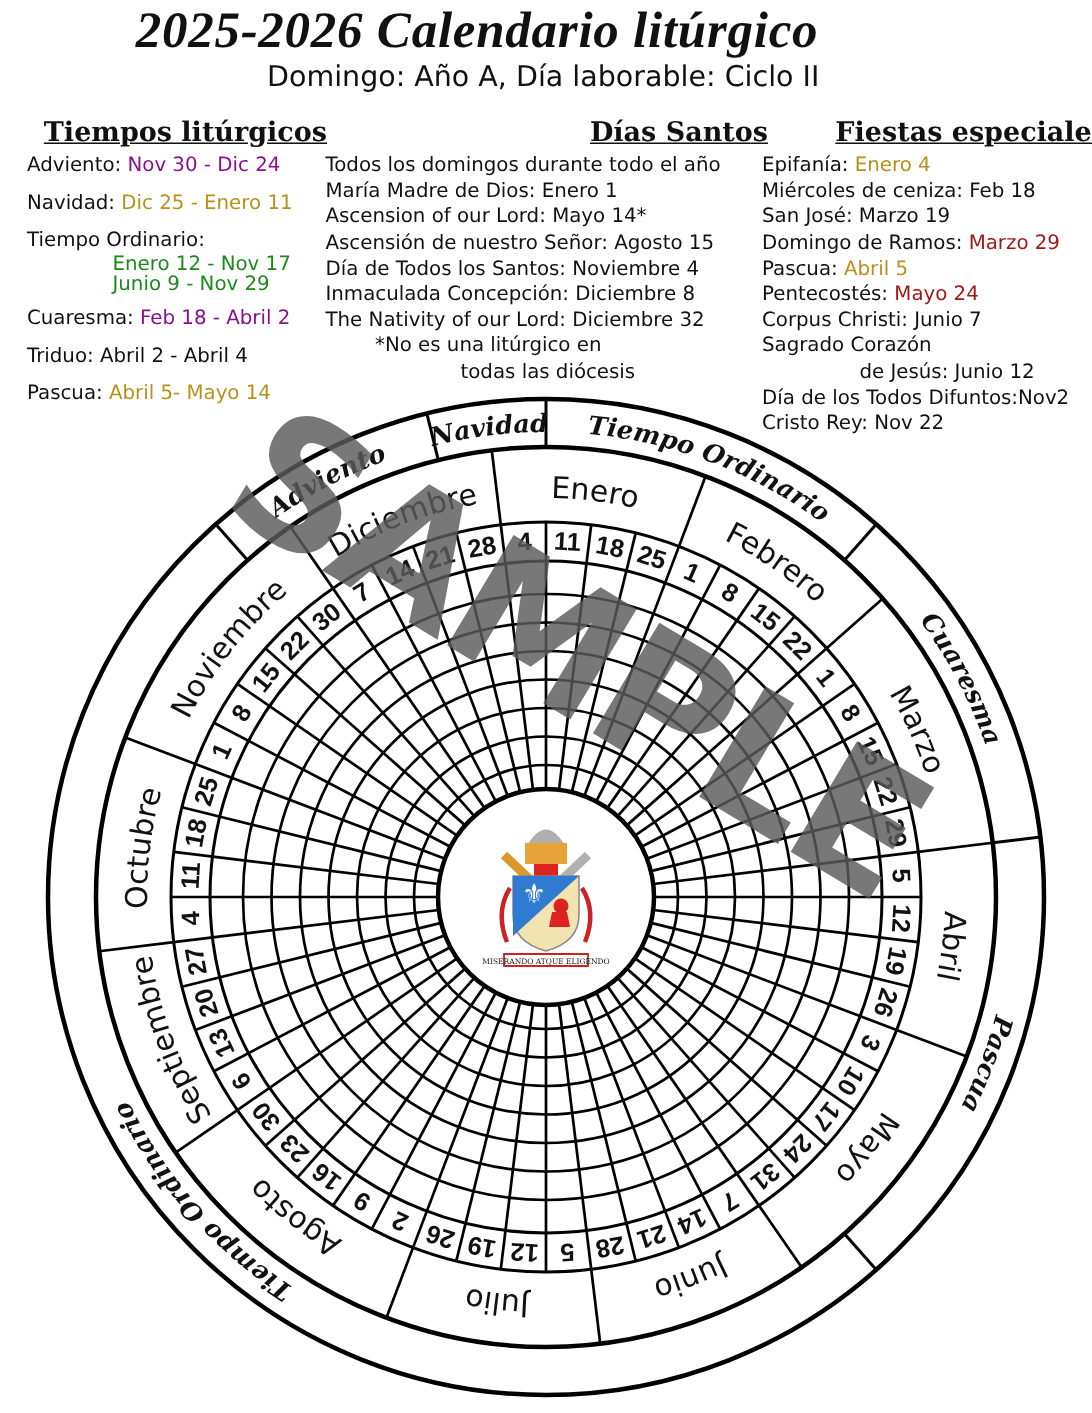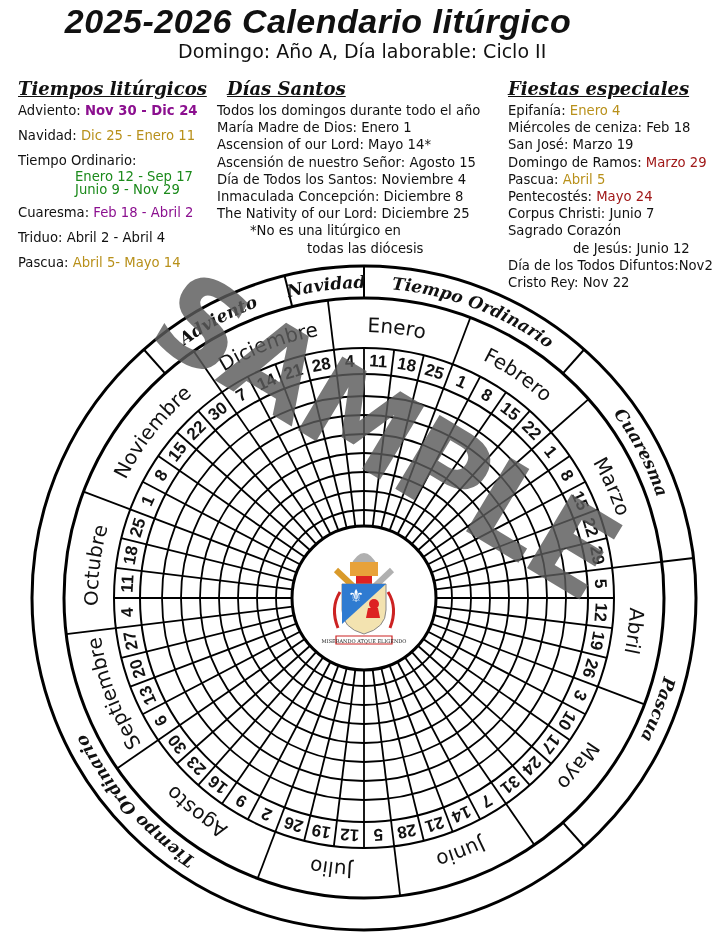--- a/index.html
+++ b/index.html
@@ -1,20 +1,20 @@
 <!DOCTYPE html>
 <html><head>
 <meta charset="utf-8">
 <style>
   html, body { margin:0; padding:0; background:#ffffff; }
   body { width:728px; height:942px; position:relative; overflow:hidden; font-family:"DejaVu Sans", sans-serif; color:#111; }
-  .title { position:absolute; left:0; top:2px; width:636px; text-align:center; font-family:Liberation Sans, sans-serif; font-style:italic; font-weight:bold; font-size:34px; letter-spacing:0.5px; }
+  .title { position:absolute; left:0; top:2px; width:636px; text-align:center; font-family:Liberation Serif, serif; font-style:italic; font-weight:bold; font-size:34px; letter-spacing:0.5px; }
   .subtitle { position:absolute; left:178px; top:40px; font-size:19px; }
   .col { position:absolute; top:78px; font-size:13.2px; line-height:17.2px; }
-  .col h2 { margin:0 0 2px 0; font-family:"DejaVu Serif", serif; font-style:italic; font-weight:bold; font-size:18px; text-decoration:underline; line-height:22px; }
+  .col h2 { margin:0 0 2px 0; font-family:"DejaVu Serif", serif; font-weight:bold; font-size:18px; text-decoration:underline; line-height:22px;text-align:right; }
   .col-left { left:18px; width:200px; }
   .col-left .row { margin-bottom:8px; white-space:nowrap; }
   .col-left .sub { padding-left:57px; line-height:13px; }
   .col-mid { left:217px; width:295px; }
   .col-mid h2 { margin-left:10px; }
   .col-mid .row { white-space:nowrap; }
   .col-mid .note { padding-left:33px; }
   .col-mid .note2 { padding-left:90px; }
   .col-right { left:508px; width:230px; }
   .col-right .row { white-space:nowrap; }
@@ -23,39 +23,39 @@
 </style>
 </head>
 <body>
 
 <div class="title">2025-2026 Calendario litúrgico</div>
 <div class="subtitle">Domingo: Año A, Día laborable: Ciclo II</div>
 
 <div class="col col-left">
   <h2>Tiempos litúrgicos</h2>
   <div id="seasons-list">
-      <div class="row"><span>Adviento: </span><span style="color: rgb(139, 15, 143); font-weight: bold;">Nov 30 - Dic 24</span></div>
+      <div class="row"><span>Adviento: </span><span style="color: rgb(139, 15, 143);">Nov 30 - Dic 24</span></div>
       <div class="row"><span>Navidad: </span><span style="color: rgb(184, 144, 26);">Dic 25 - Enero 11</span></div>
-      <div class="row"><span>Tiempo Ordinario:</span><div class="sub" style="color: rgb(27, 138, 27);">Enero 12 - Sep 17</div><div class="sub" style="color: rgb(27, 138, 27);">Junio 9 - Nov 29</div></div>
+      <div class="row"><span>Tiempo Ordinario:</span><div class="sub" style="color: rgb(27, 138, 27);">Enero 12 - Nov 17</div><div class="sub" style="color: rgb(27, 138, 27);">Junio 9 - Nov 29</div></div>
       <div class="row"><span>Cuaresma: </span><span style="color: rgb(139, 15, 143);">Feb 18 - Abril 2</span></div>
       <div class="row"><span>Triduo: Abril 2 - Abril 4</span></div>
       <div class="row"><span>Pascua: </span><span style="color: rgb(184, 144, 26);">Abril 5- Mayo 14</span></div>
     </div>
 </div>
 
 <div class="col col-mid">
   <h2>Días Santos</h2>
   <div id="holy-list">
       <div class="row">Todos los domingos durante todo el año</div>
       <div class="row">María Madre de Dios: Enero 1</div>
       <div class="row">Ascension of our Lord: Mayo 14*</div>
       <div class="row">Ascensión de nuestro Señor: Agosto 15</div>
       <div class="row">Día de Todos los Santos: Noviembre 4</div>
       <div class="row">Inmaculada Concepción: Diciembre 8</div>
-      <div class="row">The Nativity of our Lord: Diciembre 25</div>
+      <div class="row">The Nativity of our Lord: Diciembre 32</div>
     </div>
   <div class="note">*No es una litúrgico en</div>
   <div class="note2">todas las diócesis</div>
 </div>
 
 <div class="col col-right">
   <h2>Fiestas especiales</h2>
   <div id="feasts-list">
       <div class="row"><span>Epifanía: </span><span style="color: rgb(184, 144, 26);">Enero 4</span></div>
       <div class="row"><span>Miércoles de ceniza: Feb 18</span></div>

